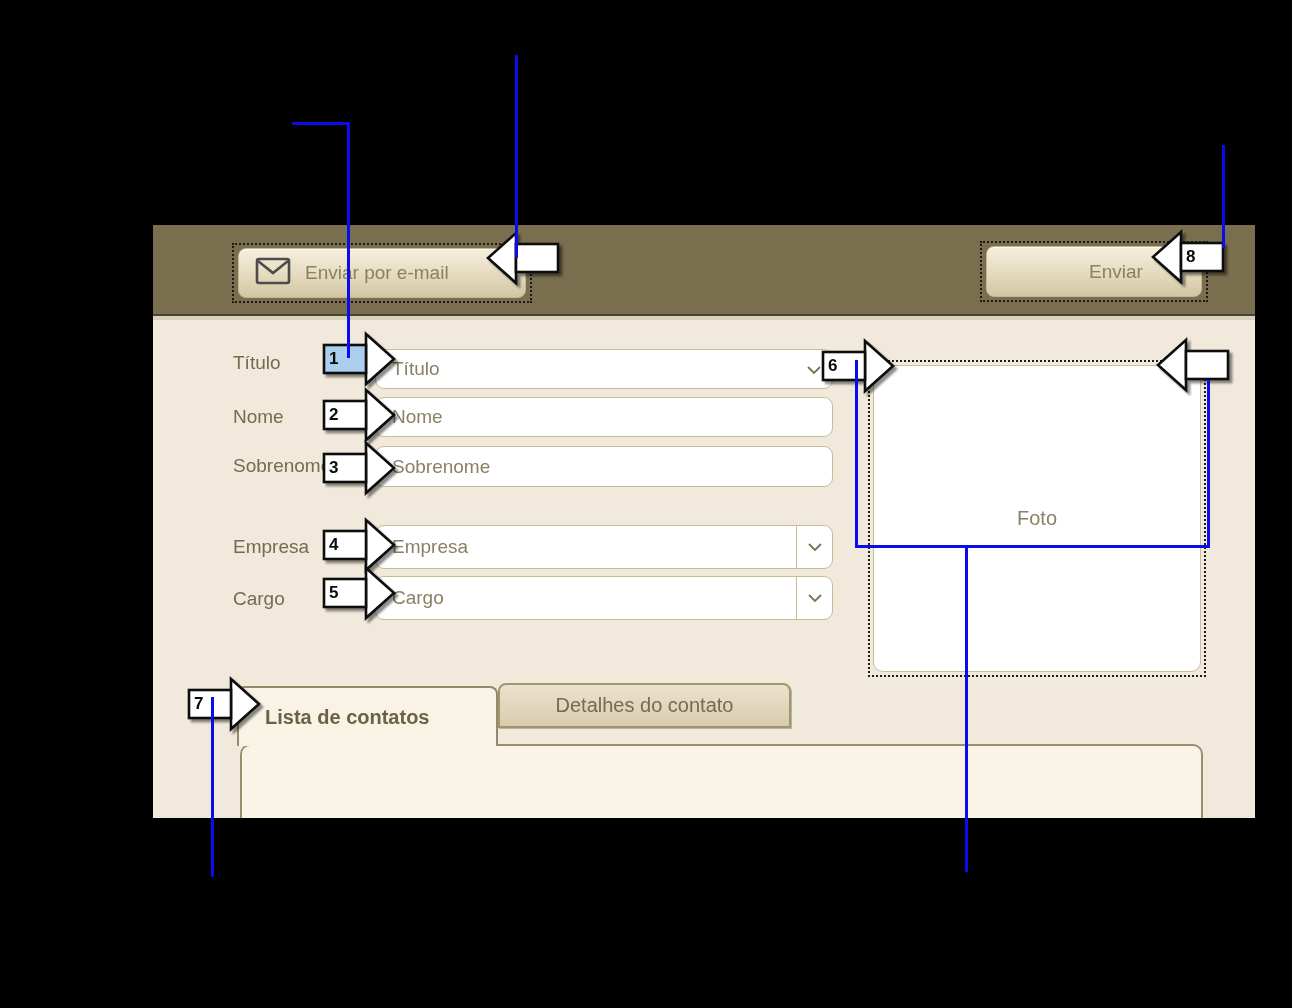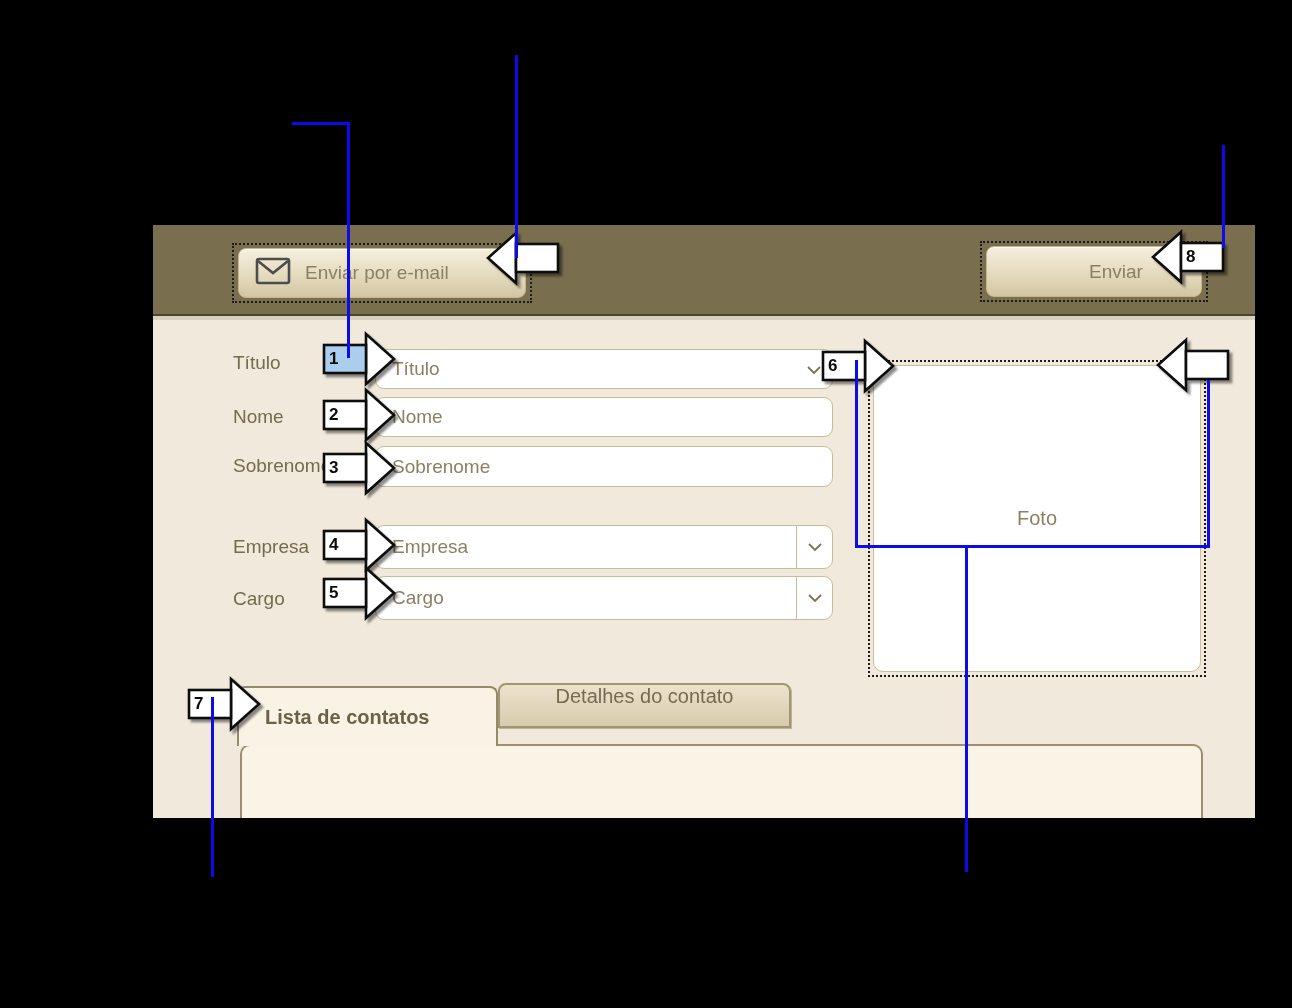--- a/index.html
+++ b/index.html
@@ -41,21 +41,21 @@
 
   
   #tab-active { position:absolute; left:84px; top:461px; width:261px; height:60px;
     background:#f9f3e6; border:2px solid #94896a; border-bottom:none;
     border-radius:8px 8px 0 0; z-index:3;
     display:flex; align-items:center; padding-left:26px;
     font-size:20px; font-weight:bold; color:#6b6146; }
   #tab-inactive { position:absolute; left:345px; top:458px; width:293px; height:45px;
     background:linear-gradient(#ece2cd, #d8ccad); border:2px solid #a2966f;
     border-radius:8px 8px 0 0; z-index:1;
-    display:flex; align-items:flex-start; justify-content:center;
+    display:flex; align-items:center; justify-content:center;
     font-size:20px; color:#756b4f; box-shadow:1px 1px 0 rgba(90,80,50,.35); }
   #tab-panel { position:absolute; left:87px; top:519px; width:963px; height:80px;
     background:#faf4e7; border:2px solid #9a8f70; border-bottom:none;
     border-radius:10px 10px 0 0; z-index:2; }
 
   
   .bline { position:absolute; background:#0b0beb; z-index:40; }
   .arrow { position:absolute; width:76px; height:58px; z-index:30;
     filter:drop-shadow(3px 3px 1px rgba(0,0,0,.45)); }
   .arrow svg { position:absolute; left:0; top:0; }

